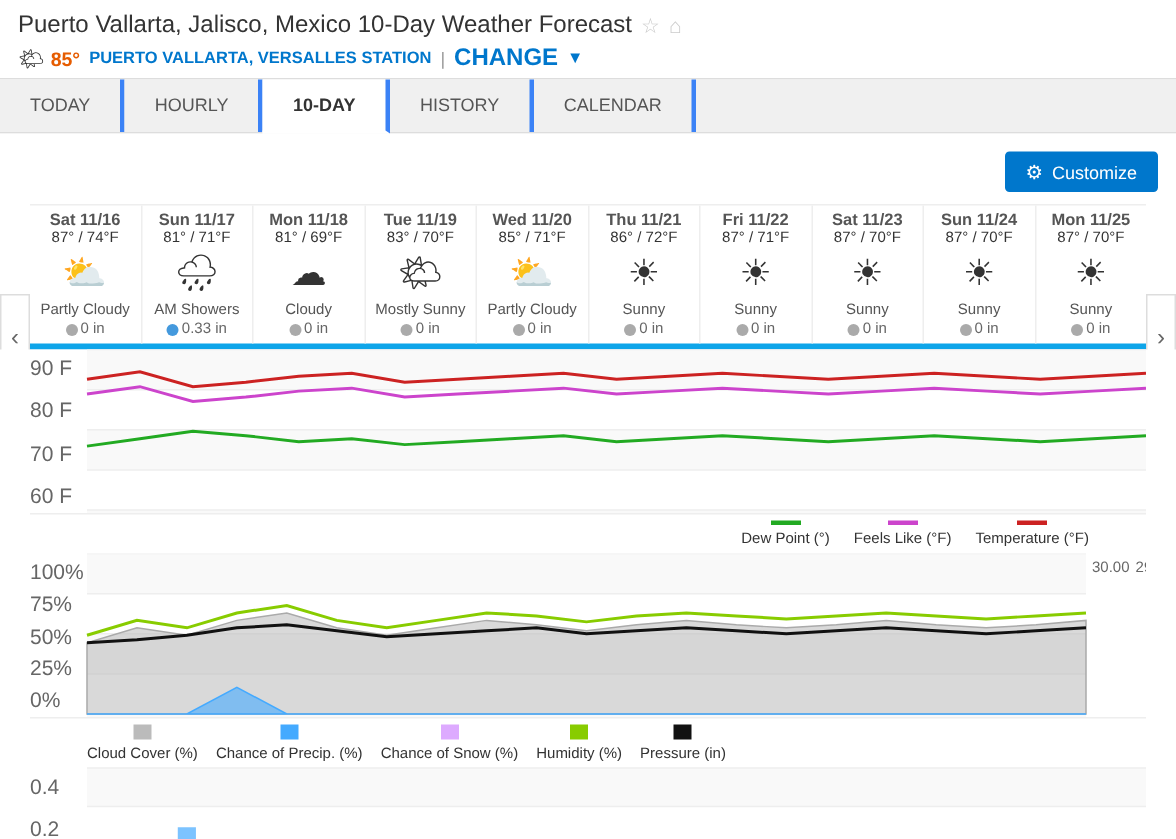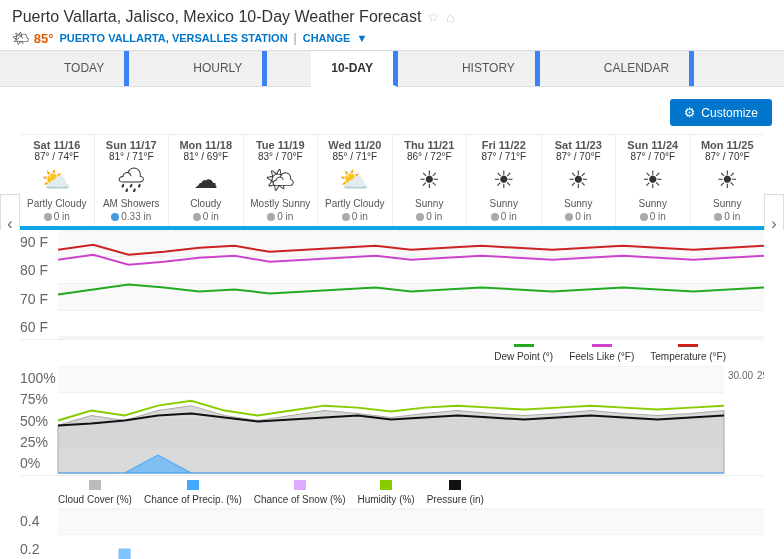--- a/index.html
+++ b/index.html
@@ -9,25 +9,25 @@
     .title-row { display: flex; align-items: center; gap: 6px; margin-bottom: 4px; }
     .page-title { font-size: 16px; font-weight: normal; color: #333; }
     .star-icon { color: #ccc; font-size: 14px; }
     .home-icon { color: #ccc; font-size: 14px; }
     .station-row { display: flex; align-items: center; gap: 6px; }
     .temp-badge { display: flex; align-items: center; gap: 4px; }
     .sun-icon-small { font-size: 14px; }
     .temp-text { color: #e65c00; font-weight: bold; font-size: 13px; }
     .station-name { color: #0077cc; font-size: 11px; font-weight: bold; }
     .separator { color: #999; }
-    .change-link { color: #0077cc; font-size: 11px; font-weight: bold; }
+    .change-link { color: #0077cc; font-size: 16px; font-weight: bold; }
     .change-arrow { color: #0077cc; font-size: 11px; }
 
     .nav-tabs { display: flex; background: #f0f0f0; border-bottom: 1px solid #ddd; }
-    .nav-tab { padding: 10px 20px; font-size: 12px; color: #555; cursor: pointer; border-right: 5px solid #3b82f6; background: #f0f0f0; margin-left: 44px; }
+    .nav-tab { padding: 10px 20px; font-size: 12px; color: #555; cursor: pointer; border-right: 3px solid #3b82f6; background: #f0f0f0; }
     .nav-tab.active { background: #fff; color: #333; font-weight: bold; border-bottom: 2px solid #fff; margin-bottom: -1px; }
 
     .content { background: #fff; padding: 8px 0; }
     .customize-row { display: flex; justify-content: flex-end; padding: 4px 12px 8px; }
     .customize-btn { background: #0077cc; color: #fff; border: none; padding: 6px 14px; font-size: 12px; cursor: pointer; border-radius: 3px; display: flex; align-items: center; gap: 6px; }
     .gear-icon-btn { font-size: 13px; }
 
     .forecast-container { position: relative; overflow: hidden; }
     .prev-arrow, .next-arrow { position: absolute; top: 60px; width: 20px; height: 60px; background: rgba(255,255,255,0.9); border: 1px solid #ddd; display: flex; align-items: center; justify-content: center; cursor: pointer; z-index: 10; font-size: 16px; color: #666; }
     .prev-arrow { left: 0; }

